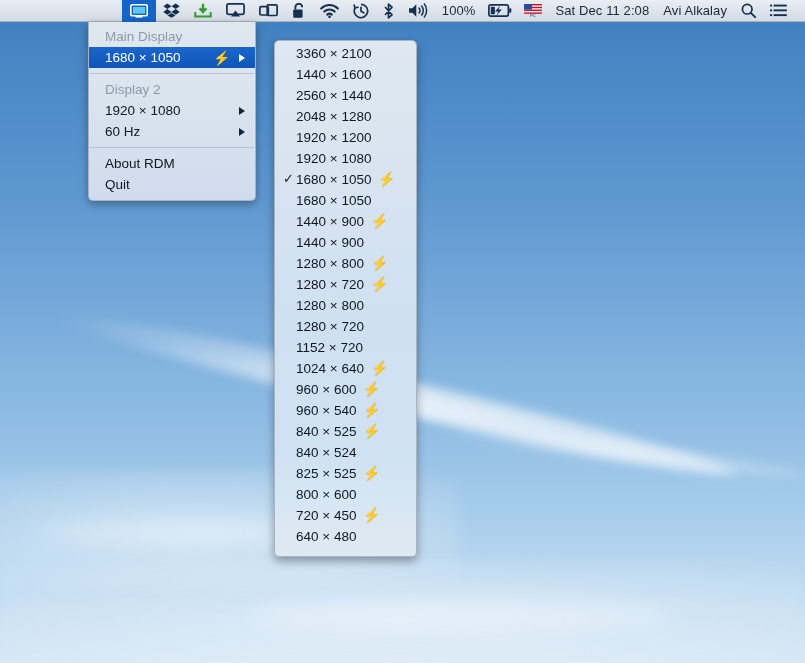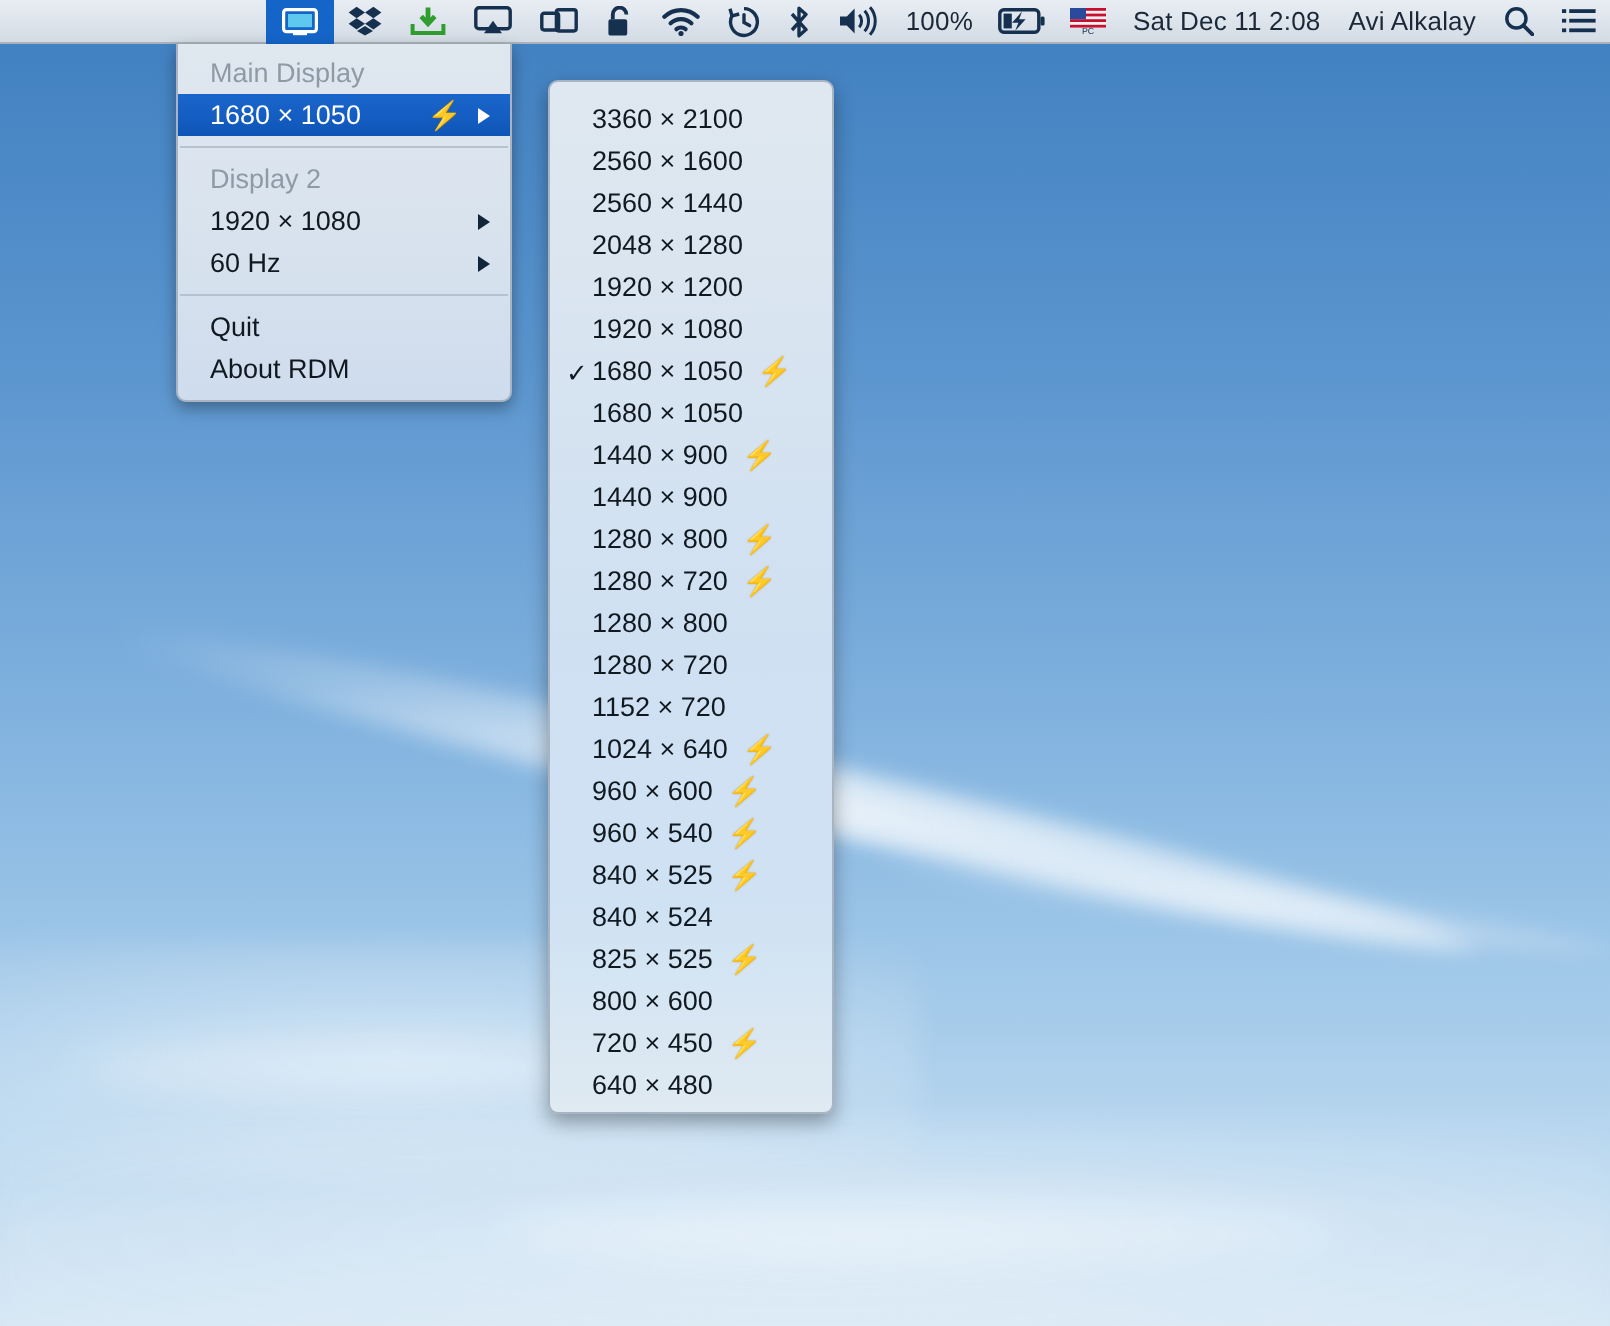--- a/index.html
+++ b/index.html
@@ -46,21 +46,21 @@
     background: radial-gradient(ellipse at center, rgba(255,255,255,0.45), rgba(255,255,255,0));
     filter: blur(6px);
   }
 
   
   #menubar {
     position: absolute; left: 0; top: 0; width: 805px; height: 22px;
     background: linear-gradient(to bottom, #e9eef3 0%, #dde4ec 50%, #d3dbe4 100%);
     border-bottom: 1px solid #a9b2bc;
     display: flex; align-items: center; justify-content: flex-end;
-    padding-right: 0;
+    padding-right: 11px;
     z-index: 40;
   }
   .mb-item {
     height: 22px;
     display: flex; align-items: center; justify-content: center;
     padding: 0 7px;
     color: #1b2838;
     font-size: 13px;
     white-space: nowrap;
   }
@@ -125,21 +125,21 @@
     border: 1px solid #a8b4c2;
     border-radius: 5px;
     box-shadow: 0 4px 10px rgba(0,0,0,0.35);
     padding: 5px 0 6px 0;
     z-index: 60;
     font-size: 13.5px;
     color: #101820;
   }
   .s-row {
     height: 21px;
-    display: flex; align-items: flex-end;
+    display: flex; align-items: flex-start;
     padding: 0 6px 0 8px;
     white-space: nowrap;
   }
   .s-check {
     width: 13px; font-size: 13px; color: #101820; flex-shrink: 0;
     text-align: left; line-height: 1;
   }
   .s-label { flex: 0 0 auto; }
   .s-bolt { margin-left: 7px; font-size: 13px; line-height: 1; }
 
@@ -312,35 +312,35 @@
     <div class="m-row">
       <span class="m-label">1920 × 1080</span>
       <span class="m-arrow"></span>
     </div>
     <div class="m-row">
       <span class="m-label">60 Hz</span>
       <span class="m-arrow"></span>
     </div>
     <div class="m-sep"></div>
     <div class="m-row">
+      <span class="m-label">About RDM</span>
+    </div>
+    <div class="m-row">
       <span class="m-label">Quit</span>
     </div>
-    <div class="m-row">
-      <span class="m-label">About RDM</span>
-    </div>
   </div>
 
 <div id="sub-menu">
     <div class="s-row">
       <span class="s-check"></span>
       <span class="s-label">3360 × 2100</span>
     </div>
     <div class="s-row">
       <span class="s-check"></span>
-      <span class="s-label">2560 × 1600</span>
+      <span class="s-label">1440 × 1600</span>
     </div>
     <div class="s-row">
       <span class="s-check"></span>
       <span class="s-label">2560 × 1440</span>
     </div>
     <div class="s-row">
       <span class="s-check"></span>
       <span class="s-label">2048 × 1280</span>
     </div>
     <div class="s-row">

